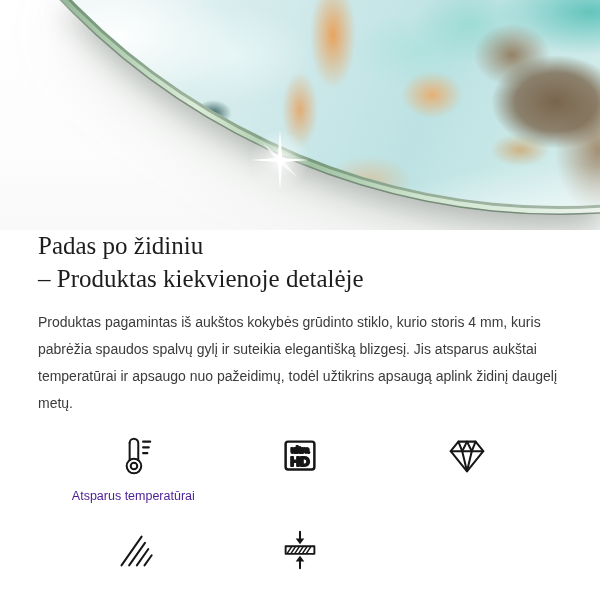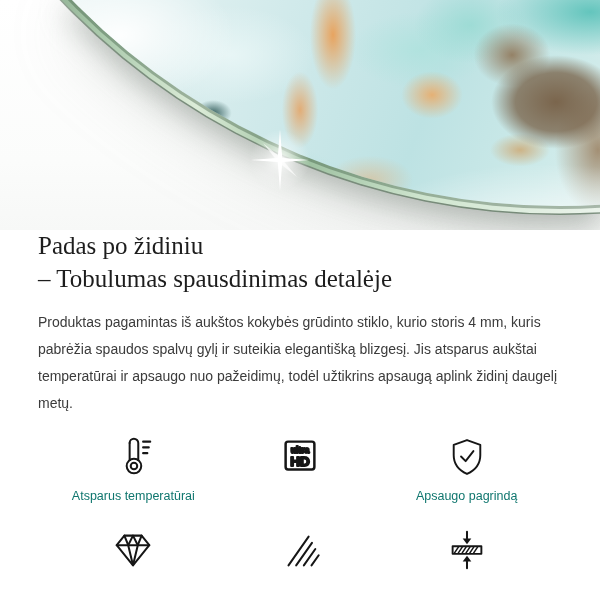--- a/index.html
+++ b/index.html
@@ -36,21 +36,21 @@
   
   .content{padding:0 38px;}
   .page-title{margin:0 0 0;font-family:"Liberation Serif","DejaVu Serif",serif;font-weight:400;font-size:25px;line-height:1.3;color:#1d1d1d;}
   .page-title span{display:block;}
   .description{margin:14px 0 13px;font-size:14px;line-height:1.93;color:#3b3b3b;hyphens:manual;}
 
   
   .features{display:grid;grid-template-columns:repeat(3,1fr);margin:14px 12px 0;row-gap:22px;}
   .feature{display:flex;flex-direction:column;align-items:center;text-align:center;}
   .icon-box{height:48px;display:flex;align-items:flex-end;justify-content:center;}
-  .feature-label{margin-top:10px;font-size:12.5px;color:#0f766e;}
+  .feature-label{margin-top:10px;font-size:12.5px;color:#4c1d95;}
   .ico{stroke:#161616;fill:none;stroke-width:2.1;stroke-linecap:round;stroke-linejoin:round;}
   .ico .fill{fill:#161616;stroke:none;}
   .badge-text{fill:#161616;font-family:"Liberation Sans","DejaVu Sans",sans-serif;}
 </style>
 </head>
 <body>
 
 <div class="hero">
   <div class="glass-wrap">
     <div class="rim-outer"></div>
@@ -69,21 +69,21 @@
     <circle cx="35" cy="35" r="30" fill="url(#glow)"></circle>
     <polygon points="35,4 37.4,35 35,66 32.6,35" fill="#ffffff"></polygon>
     <polygon points="6,35 35,32.8 64,35 35,37.2" fill="#ffffff"></polygon>
     <polygon points="18,18 36,33 52,52 33,37" fill="#ffffff" opacity="0.7"></polygon>
   </svg>
 </div>
 
 <div class="content">
   <h1 class="page-title">
     <span>Padas po židiniu</span>
-    <span>– Tobulumas spausdinimas detalėje</span>
+    <span>– Produktas kiekvienoje detalėje</span>
   </h1>
   <p class="description">Produktas pagamintas iš aukštos kokybės grūdinto stiklo, kurio storis 4 mm, kuris pabrėžia spau­dos spalvų gylį ir suteikia elegantišką blizgesį. Jis atsparus aukštai temperatūrai ir apsaugo nuo pažeidimų, todėl užtikrins apsaugą aplink židinį daugelį metų.</p>
 
   <div class="features">
 
     <div class="feature">
       <div class="icon-box">
         <svg class="ico" width="46" height="46" viewBox="0 0 48 48">
           <path d="M20.5 10.5 a4.5 4.5 0 0 1 9 0 V28.5"></path>
           <path d="M20.5 10.5 V28.5"></path>
@@ -100,29 +100,20 @@
     <div class="feature">
       <div class="icon-box">
         <svg class="ico" width="46" height="46" viewBox="0 0 48 48">
           <rect x="9" y="9" width="30" height="29" rx="2.5" stroke-width="2.6"></rect>
           <text class="badge-text" x="24" y="21" text-anchor="middle" font-size="9" font-weight="700">ultra</text>
           <text class="badge-text" x="24" y="34" text-anchor="middle" font-size="14" font-weight="800">HD</text>
         </svg>
       </div>
     </div>
 
-    <div class="feature">
-      <div class="icon-box">
-        <svg class="ico" width="44" height="44" viewBox="0 0 48 48">
-          <path d="M24 5.5 L38.5 10.8 V22 C38.5 32.2 32.4 38.6 24 42.5 C15.6 38.6 9.5 32.2 9.5 22 V10.8 Z"></path>
-          <path d="M17.5 23.5 L22.5 28.5 L31 17.5"></path>
-        </svg>
-      </div>
-      <div class="feature-label">Apsaugo pagrindą</div>
-    </div>
 
     <div class="feature">
       <div class="icon-box">
         <svg class="ico" width="46" height="46" viewBox="0 0 48 48">
           <path d="M15 9 H33 L41 19 L24 40 L7 19 Z"></path>
           <path d="M7 19 H41"></path>
           <path d="M15 9 L19 19 L24 40 L29 19 L33 9"></path>
           <path d="M19 19 L24 9 L29 19"></path>
         </svg>
       </div>

